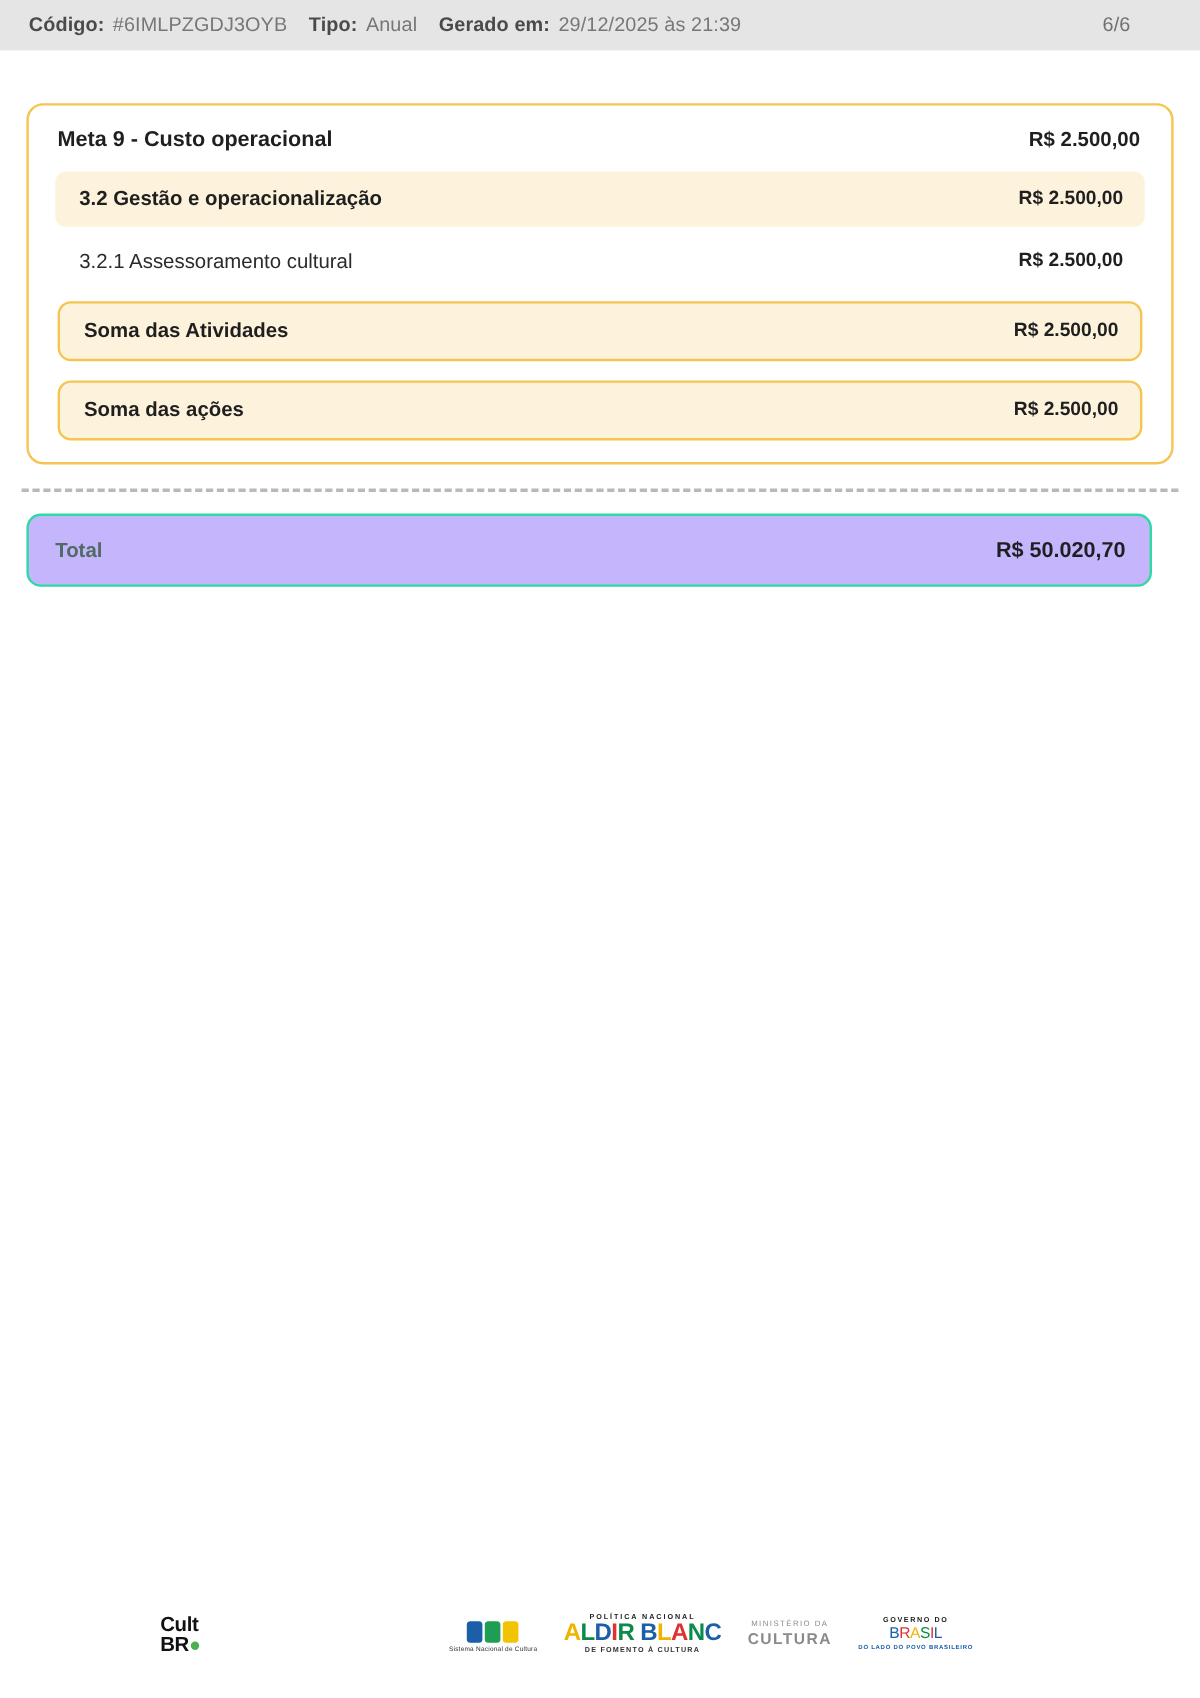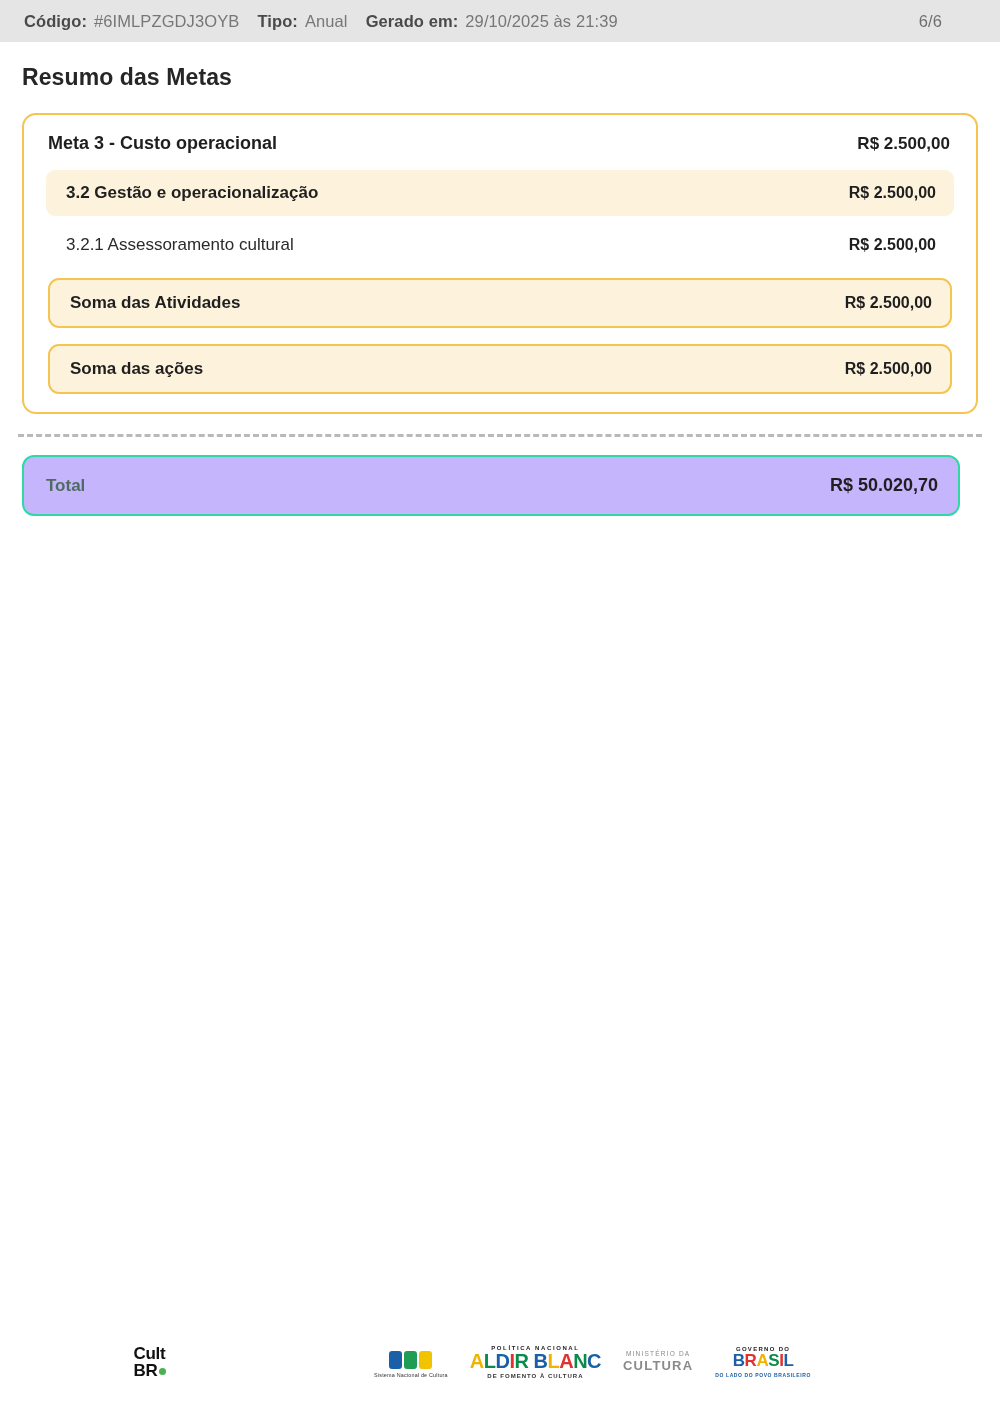--- a/index.html
+++ b/index.html
@@ -235,50 +235,49 @@
   .ab-main .l2 { color: #f0b400; }
   .ab-main .a2 { color: #e03030; }
   .ab-main .n { color: #0b8b4b; }
   .ab-main .c { color: #1a5fa8; }
   .ab-sub { font-size: 6px; font-weight: bold; letter-spacing: 1px; color: #333; margin-top: 2px; }
   .logo-min { display:flex; flex-direction: column; align-items: center; line-height: 1.25; }
   .min-l1 { font-size: 6.5px; letter-spacing: 1.2px; color: #8a8a8a; }
   .min-l2 { font-size: 13px; font-weight: bold; letter-spacing: 1.2px; color: #8a8a8a; }
   .logo-gov { display:flex; flex-direction: column; align-items: center; line-height: 1.1; }
   .gov-top { font-size: 6px; font-weight: bold; letter-spacing: 1.3px; color: #222; }
-  .gov-main { font-size: 17px; font-weight: bold; letter-spacing: -0.4px; }
+  .gov-main { font-size: 13px; font-weight: normal; letter-spacing: -0.4px; }
   .gov-main .c1 { color: #1a5fa8; }
   .gov-main .c2 { color: #e03030; }
   .gov-main .c3 { color: #f0b400; }
   .gov-main .c4 { color: #0b8b4b; }
   .gov-sub { font-size: 5px; font-weight: bold; letter-spacing: 0.6px; color: #1a5fa8; margin-top: 2px; }
   .footer-right { width: 110px; }
 </style>
 </head>
 <body>
 
 <div class="header-bar">
   <span class="lbl">Código:</span>
   <span class="val">#6IMLPZGDJ3OYB</span>
   <span class="lbl">Tipo:</span>
   <span class="val">Anual</span>
   <span class="lbl">Gerado em:</span>
-  <span class="val">29/10/2025 às 21:39</span>
+  <span class="val">29/12/2025 às 21:39</span>
   <span class="spacer"></span>
   <span class="page-num">6/6</span>
 </div>
 
 <div class="title-block">
-  <h1 class="doc-title">Resumo das Metas</h1>
 </div>
 
 <div class="goal-card">
 
   <div class="row goal-head">
-    <span class="label">Meta 3 - Custo operacional</span>
+    <span class="label">Meta 9 - Custo operacional</span>
     <span class="value">R$ 2.500,00</span>
   </div>
 
   <div class="row subgoal-row">
     <span class="label">3.2 Gestão e operacionalização</span>
     <span class="value">R$ 2.500,00</span>
   </div>
 
   <div class="row activity-row">
     <span class="label">3.2.1 Assessoramento cultural</span>

